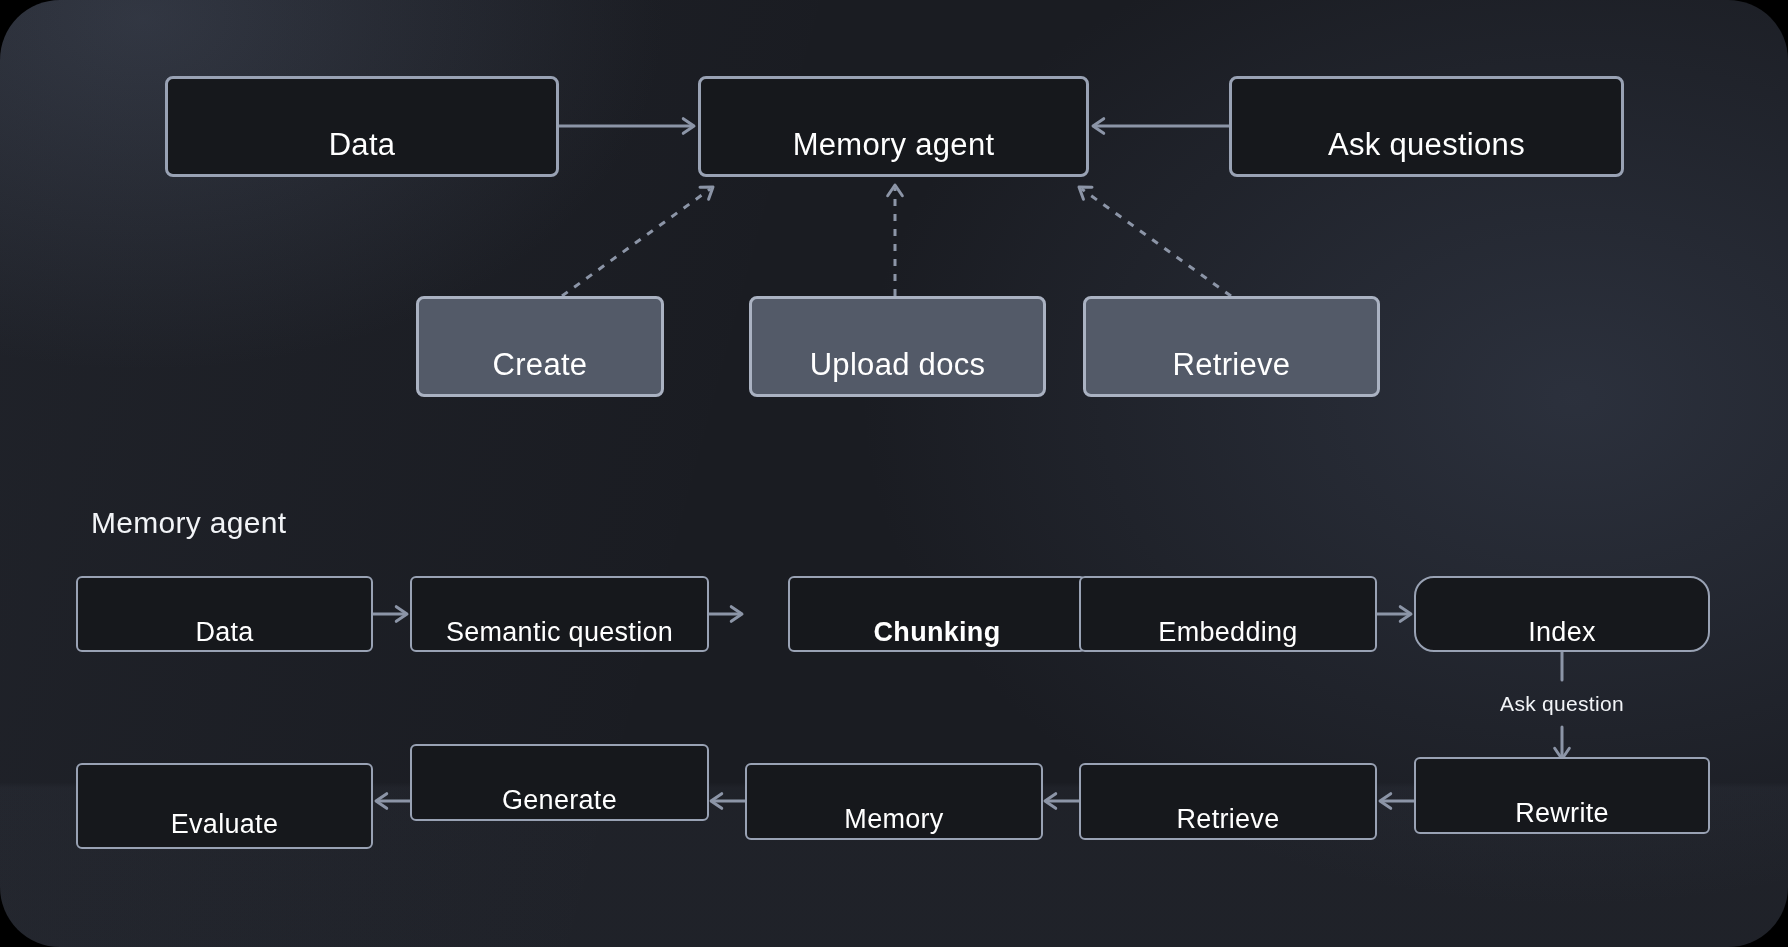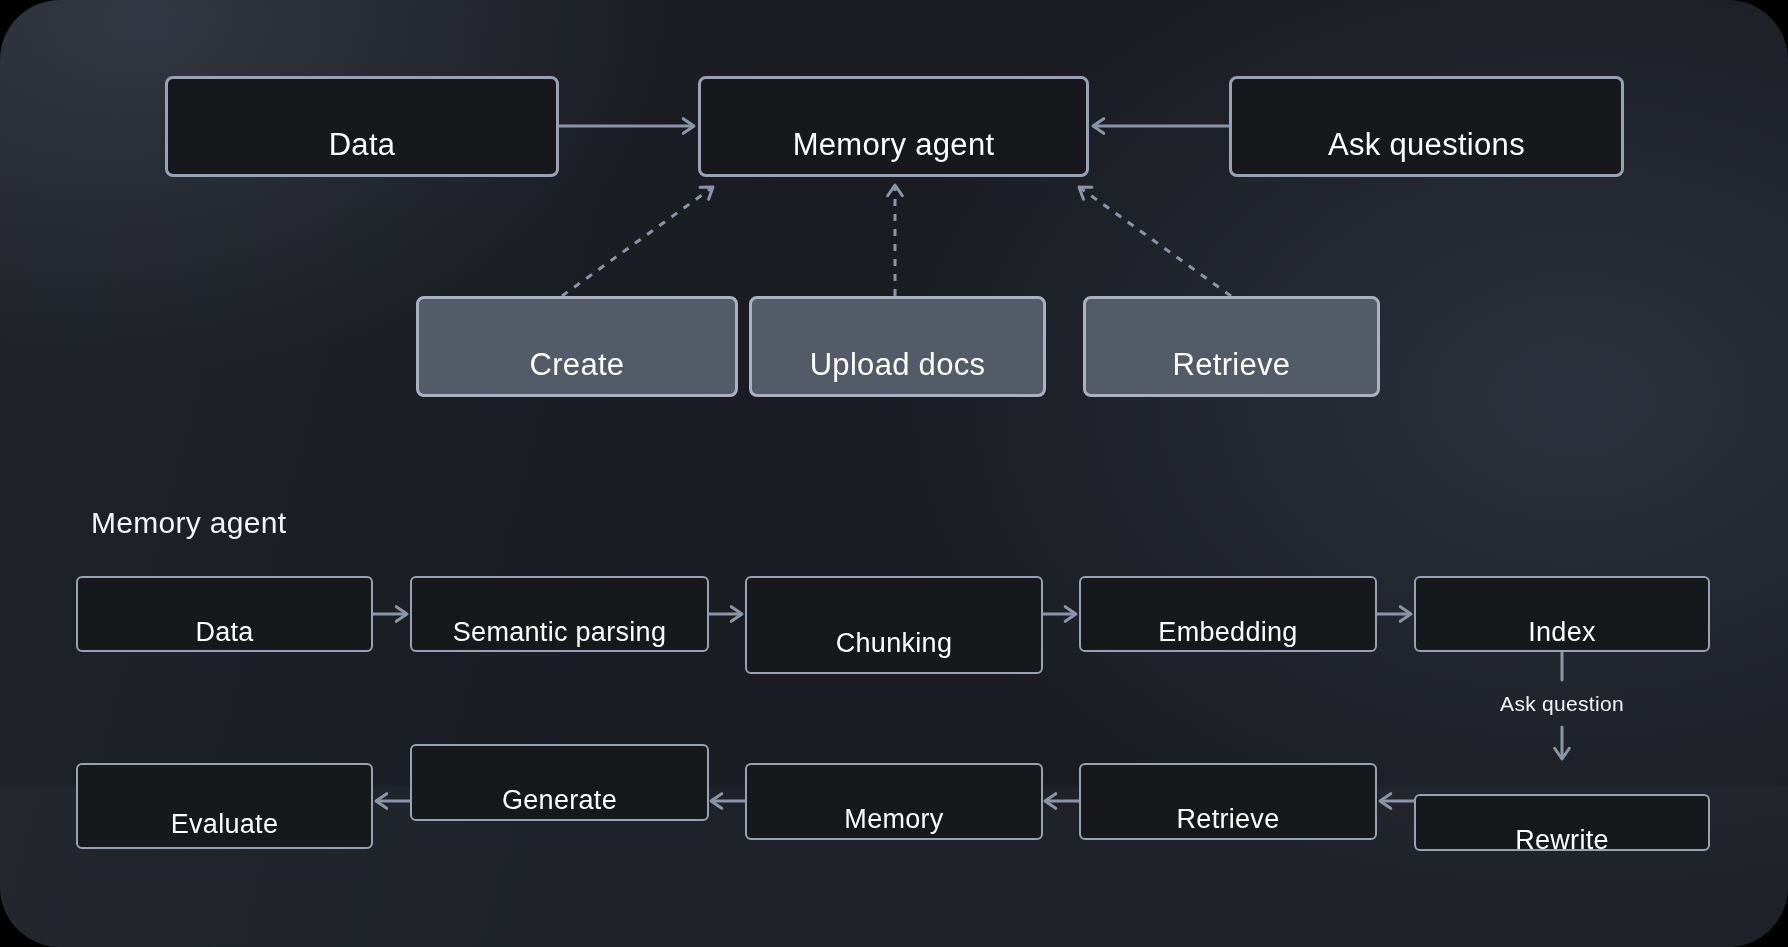--- a/index.html
+++ b/index.html
@@ -128,55 +128,55 @@
   <div>
       <div class="node dark" style="left: 165px; top: 76px; width: 394px; height: 101px;">
         <span class="node-label">Data</span>
       </div>
       <div class="node dark" style="left: 698px; top: 76px; width: 391px; height: 101px;">
         <span class="node-label">Memory agent</span>
       </div>
       <div class="node dark" style="left: 1229px; top: 76px; width: 395px; height: 101px;">
         <span class="node-label">Ask questions</span>
       </div>
-      <div class="node light" style="left: 416px; top: 296px; width: 322px; height: 101px;">
+      <div class="node light" style="left: 416px; top: 296px; width: 248px; height: 101px;">
         <span class="node-label">Create</span>
       </div>
       <div class="node light" style="left: 749px; top: 296px; width: 297px; height: 101px;">
         <span class="node-label">Upload docs</span>
       </div>
       <div class="node light" style="left: 1083px; top: 296px; width: 297px; height: 101px;">
         <span class="node-label">Retrieve</span>
       </div>
       <div class="node dark-sm" style="left: 76px; top: 576px; width: 297px; height: 76px;">
         <span class="node-label">Data</span>
       </div>
       <div class="node dark-sm" style="left: 410px; top: 576px; width: 299px; height: 76px;">
-        <span class="node-label">Semantic parsing</span>
+        <span class="node-label">Semantic question</span>
       </div>
-      <div class="node dark-sm" style="left: 745px; top: 576px; width: 298px; height: 98px;">
+      <div class="node dark-sm" style="left: 788px; top: 576px; width: 298px; height: 76px; font-weight: bold;">
         <span class="node-label">Chunking</span>
       </div>
       <div class="node dark-sm" style="left: 1079px; top: 576px; width: 298px; height: 76px;">
         <span class="node-label">Embedding</span>
       </div>
-      <div class="node dark-sm" style="left: 1414px; top: 576px; width: 296px; height: 76px;">
+      <div class="node dark-sm" style="left: 1414px; top: 576px; width: 296px; height: 76px; border-radius: 20px;">
         <span class="node-label">Index</span>
       </div>
       <div class="node dark-sm" style="left: 76px; top: 763px; width: 297px; height: 86px;">
         <span class="node-label">Evaluate</span>
       </div>
       <div class="node dark-sm" style="left: 410px; top: 744px; width: 299px; height: 77px; text-align: center;">
         <span class="node-label">Generate</span>
       </div>
       <div class="node dark-sm" style="left: 745px; top: 763px; width: 298px; height: 77px;">
         <span class="node-label">Memory</span>
       </div>
       <div class="node dark-sm" style="left: 1079px; top: 763px; width: 298px; height: 77px;">
         <span class="node-label">Retrieve</span>
       </div>
-      <div class="node dark-sm" style="left: 1414px; top: 794px; width: 296px; height: 57px;">
+      <div class="node dark-sm" style="left: 1414px; top: 757px; width: 296px; height: 77px;">
         <span class="node-label">Rewrite</span>
       </div>
     </div>
   <div class="section-label" style="left: 91px; top: 506px;">Memory agent</div>
   <div class="edge-label" style="left: 1562px; top: 704px;">Ask question</div>
 </div>
 
 </body></html>

